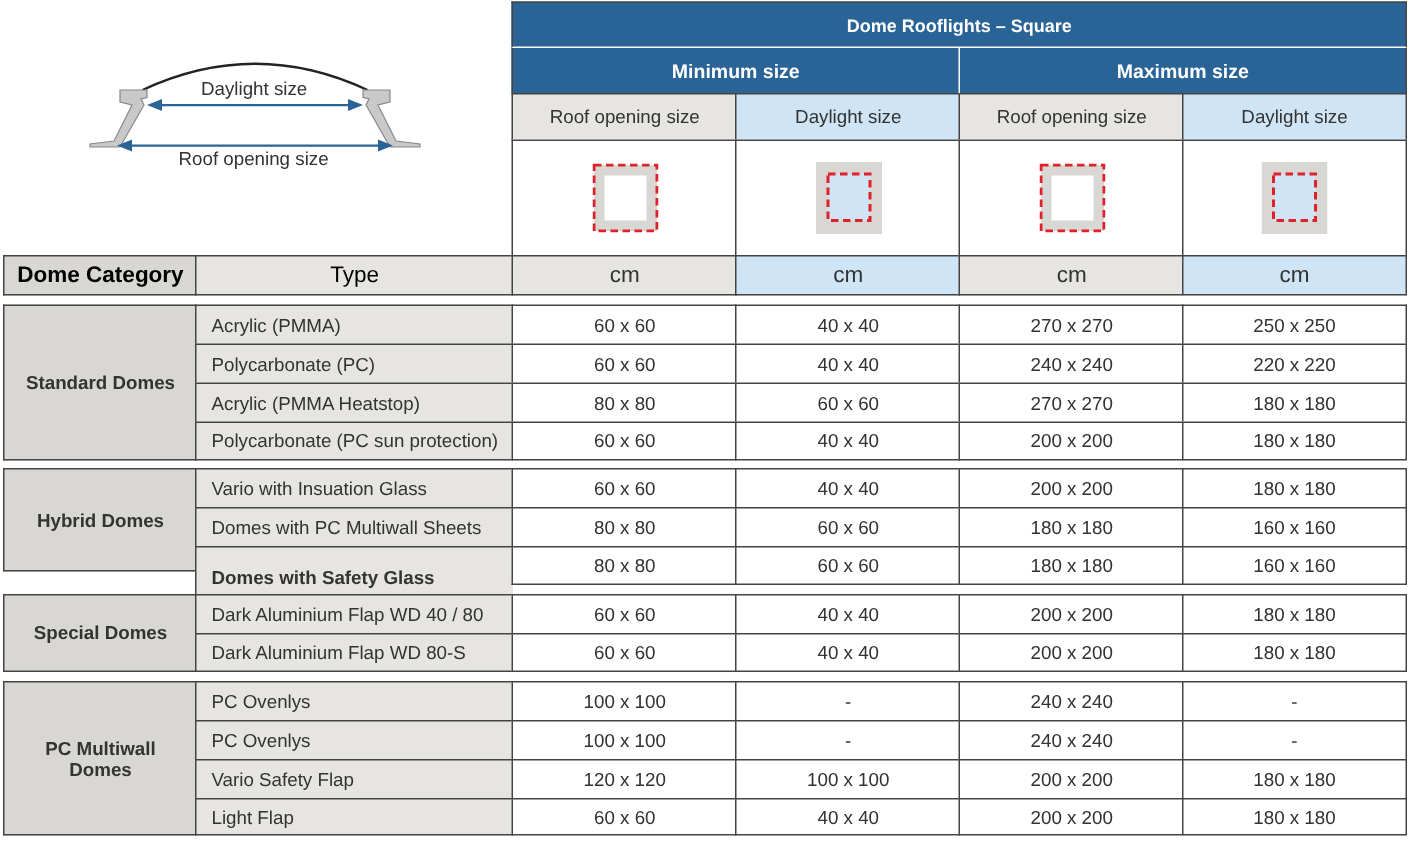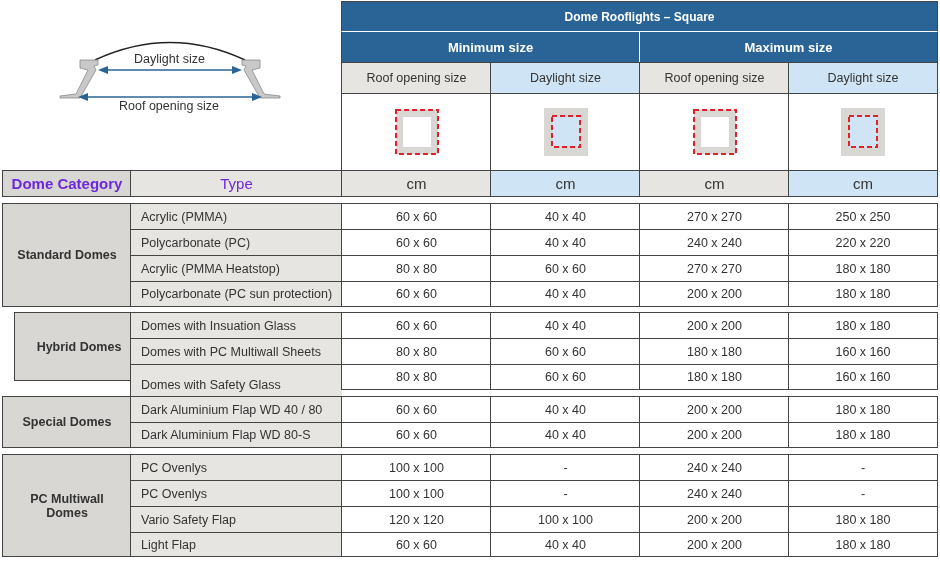--- a/index.html
+++ b/index.html
@@ -9,21 +9,21 @@
   .bl { border-left:1px solid #444; }
   .br { border-right:1px solid #444; }
   .bt { border-top:1px solid #444; }
   .bb { border-bottom:1px solid #444; }
   .blue { background:#2a6496; color:#fff; font-weight:bold; font-size:13px; }
   .gray { background:#e6e5e1; }
   .lblue { background:#cfe5f5; }
   .white { background:#fff; }
   .cat { background:#d8d7d3; font-weight:bold; font-size:12.5px; color:#333; text-align:center; line-height:14px; }
   .type { background:#e6e5e1; justify-content:flex-start; padding-left:10px; font-size:12.5px; }
-  .hdr { font-size:16px; font-weight:bold; color:#6d28d9; }
+  .hdr { font-size:16px; font-weight:bold; color:#000000; }
   .diag-label { position:absolute; font-size:12.5px; color:#333; }
 </style>
 </head>
 <body>
 
 <div class="abs" style="left:50px;top:30px;width:240px;height:90px;">
   <svg width="240" height="90" viewBox="0 0 240 90" style="position:absolute;left:0;top:0;">
     <path d="M45 30 Q120 -5 195 30" fill="none" stroke="#222" stroke-width="1.5"></path>
     <path d="M30 30 L48 30 L48 35 L44 36 L46 40 L30 68 L10 68 L10 66 L26 64 L38 40 L30 38 Z" fill="#c9c9c9" stroke="#888" stroke-width="0.8"></path>
     <path d="M210 30 L192 30 L192 35 L196 36 L194 40 L210 68 L230 68 L230 66 L214 64 L202 40 L210 38 Z" fill="#c9c9c9" stroke="#888" stroke-width="0.8"></path>
@@ -104,37 +104,37 @@
   <div class="cell white bl br bt" style="left:788px;top:255px;width:150px;height:26px;">180 x 180</div>
 </div>
 <div>
   <div class="cell type bl bt bb" style="left:130px;top:281px;width:212px;height:26px;">Polycarbonate (PC sun protection)</div>
   <div class="cell white bl bt bb" style="left:341px;top:281px;width:150px;height:26px;">60 x 60</div>
   <div class="cell white bl bt bb" style="left:490px;top:281px;width:150px;height:26px;">40 x 40</div>
   <div class="cell white bl bt bb" style="left:639px;top:281px;width:150px;height:26px;">200 x 200</div>
   <div class="cell white bl br bt bb" style="left:788px;top:281px;width:150px;height:26px;">180 x 180</div>
 </div>
 
-<div class="cell cat bl bt bb" style="left:14px;top:312px;width:129px;height:69px;">Hybrid Domes</div>
+<div class="cell cat bl bt bb" style="left:2px;top:312px;width:129px;height:69px;">Hybrid Domes</div>
 <div>
-  <div class="cell type bl bt" style="left:130px;top:312px;width:212px;height:26px;">Domes with Insuation Glass</div>
+  <div class="cell type bl bt" style="left:130px;top:312px;width:212px;height:26px;">Vario with Insuation Glass</div>
   <div class="cell white bl bt" style="left:341px;top:312px;width:150px;height:26px;">60 x 60</div>
   <div class="cell white bl bt" style="left:490px;top:312px;width:150px;height:26px;">40 x 40</div>
   <div class="cell white bl bt" style="left:639px;top:312px;width:150px;height:26px;">200 x 200</div>
   <div class="cell white bl br bt" style="left:788px;top:312px;width:150px;height:26px;">180 x 180</div>
 </div>
 <div>
   <div class="cell type bl bt" style="left:130px;top:338px;width:228px;height:26px;">Domes with PC Multiwall Sheets</div>
   <div class="cell white bl bt" style="left:341px;top:338px;width:150px;height:26px;">80 x 80</div>
   <div class="cell white bl bt" style="left:490px;top:338px;width:150px;height:26px;">60 x 60</div>
   <div class="cell white bl bt" style="left:639px;top:338px;width:150px;height:26px;">180 x 180</div>
   <div class="cell white bl br bt" style="left:788px;top:338px;width:150px;height:26px;">160 x 160</div>
 </div>
 <div>
-  <div class="cell type bl bt bb" style="left:130px;top:364px;width:212px;height:42px;">Domes with Safety Glass</div>
+  <div class="cell type bl bt bb" style="left:130px;top:364px;width:212px;height:42px;font-weight:bold;">Domes with Safety Glass</div>
   <div class="cell white bl bt bb" style="left:341px;top:364px;width:150px;height:26px;">80 x 80</div>
   <div class="cell white bl bt bb" style="left:490px;top:364px;width:150px;height:26px;">60 x 60</div>
   <div class="cell white bl bt bb" style="left:639px;top:364px;width:150px;height:26px;">180 x 180</div>
   <div class="cell white bl br bt bb" style="left:788px;top:364px;width:150px;height:26px;">160 x 160</div>
 </div>
 
 <div class="cell cat bl bt bb" style="left:2px;top:396px;width:129px;height:52px;">Special Domes</div>
 <div>
   <div class="cell type bl bt" style="left:130px;top:396px;width:212px;height:26px;">Dark Aluminium Flap WD 40 / 80</div>
   <div class="cell white bl bt" style="left:341px;top:396px;width:150px;height:26px;">60 x 60</div>

